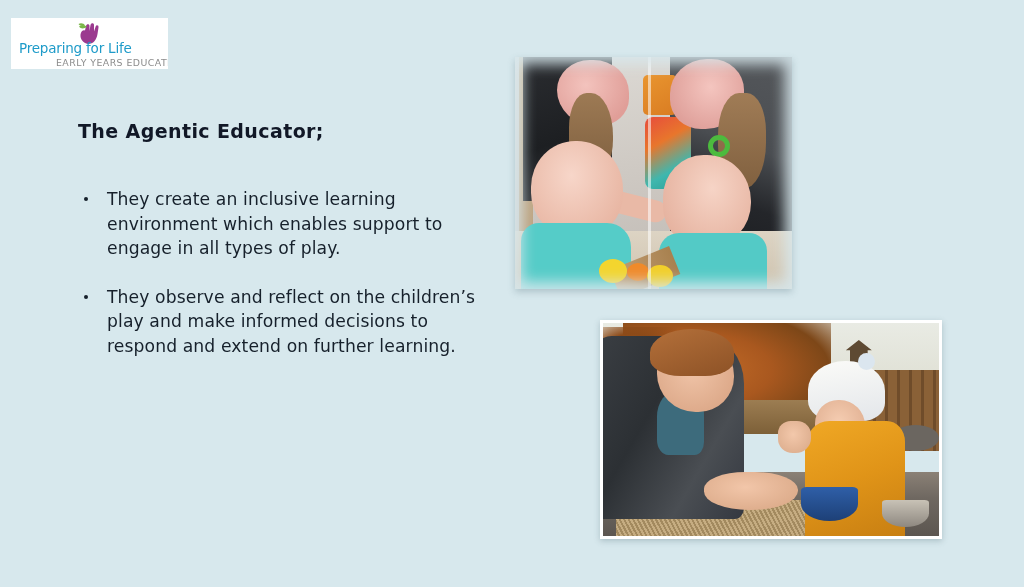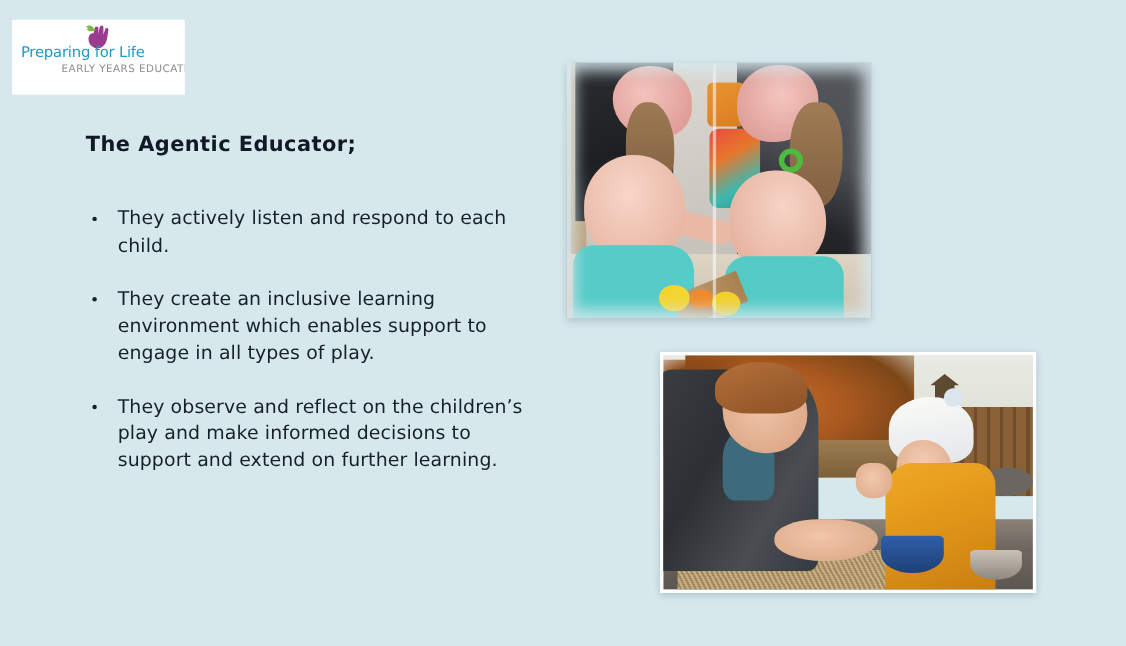--- a/index.html
+++ b/index.html
@@ -21,21 +21,21 @@
     inset: 0;
     background: #d7e8ed;
   }
 
   
   .logo-box {
     position: absolute;
     left: 11px;
     top: 18px;
     width: 157px;
-    height: 68px;
+    height: 51px;
     background: #ffffff;
     overflow: hidden;
     padding-left: 11px;
   }
 
   .logo-hand {
     position: absolute;
     left: 62px;
     top: 3px;
     width: 32px;
@@ -372,23 +372,22 @@
       <path d="M12 11 C18 7 25 8 28 12 C22 16 15 16 12 11 Z" fill="#7ab648"></path>
       <path d="M11 6 C16 3 22 5 24 9 C19 11 13 10 11 6 Z" fill="#7ab648"></path>
     </svg>
     <div class="logo-title">Preparing for Life</div>
     <div class="logo-sub">EARLY YEARS EDUCATION</div>
   </div>
 
   <div class="text-block">
     <div class="heading">The Agentic Educator;</div>
     <ul class="bullet-list">
-      <li class="bullet-item">They actively listen and respond to each child.</li>
       <li class="bullet-item">They create an inclusive learning environment which enables support to engage in all types of play.</li>
-      <li class="bullet-item">They observe and reflect on the children’s play and make informed decisions to support and extend on further learning.</li>
+      <li class="bullet-item">They observe and reflect on the children’s play and make informed decisions to respond and extend on further learning.</li>
     </ul>
   </div>
 
   <div class="photo photo-top">
     <div class="photo-inner">
       <div class="tp-bg"></div>
       <div class="tp-adult-r"></div>
       <div class="tp-wood-l"></div>
       <div class="tp-adult-l"></div>
       <div class="tp-toy-b"></div>

